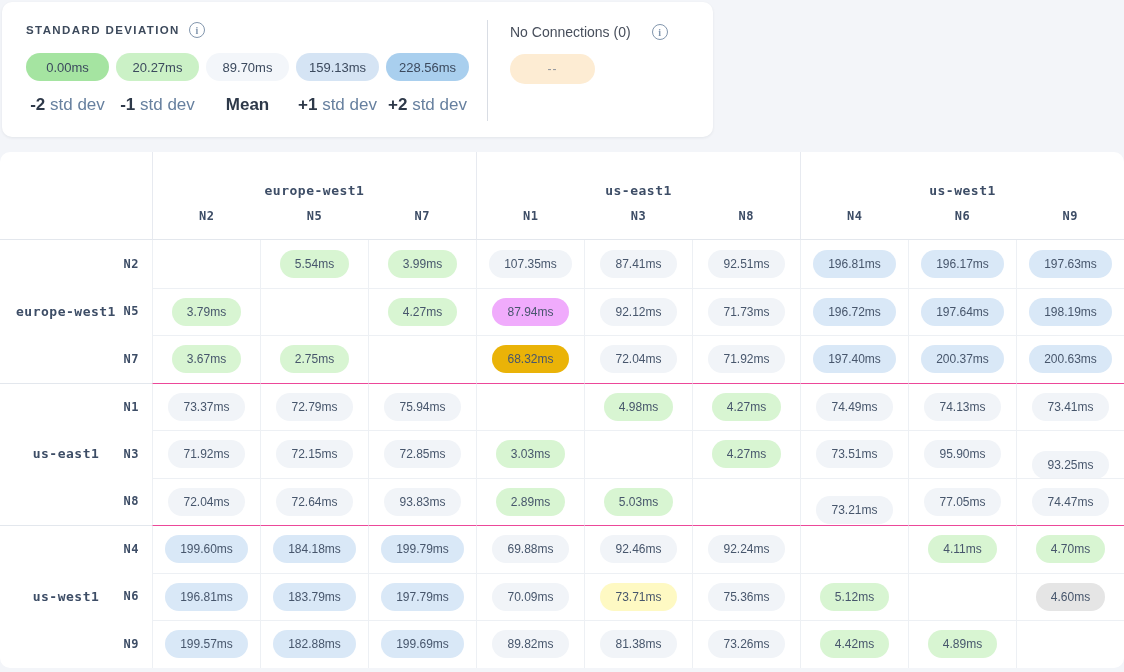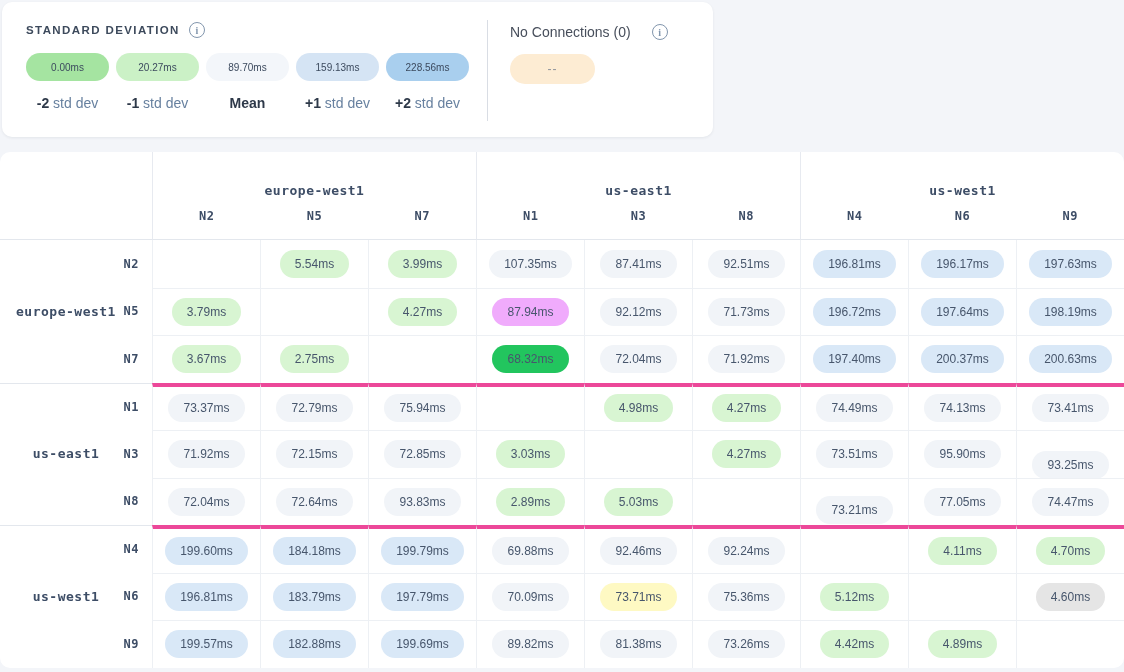--- a/index.html
+++ b/index.html
@@ -12,22 +12,22 @@
   .legend-inner { position:absolute; left:24px; top:20px; }
   .legend-title-row { display:flex; align-items:center; gap:9px; }
   .legend-title { font-size:11.5px; font-weight:bold; letter-spacing:1.4px;
     color:#3d4a5c; }
   .info-icon { width:16px; height:16px; border:1.4px solid #8296ad; border-radius:50%;
     color:#8296ad; font-size:10px; font-weight:bold; display:flex; align-items:center;
     justify-content:center; font-family:"Liberation Serif", serif; cursor:pointer; }
   .stops { display:flex; gap:7px; margin-top:15px; }
   .stop { width:83px; display:flex; flex-direction:column; align-items:center; }
   .stop-pill { width:100%; height:28px; border-radius:14px; display:flex;
-    align-items:center; justify-content:center; font-size:10px; color:#3c4a5e; }
-  .stop-label { margin-top:14px; font-size:14px; color:#67809f; white-space:pre; }
+    align-items:center; justify-content:center; font-size:13px; color:#3c4a5e; }
+  .stop-label { margin-top:14px; font-size:17px; color:#67809f; white-space:pre; }
   .stop-label b { color:#2e3949; font-weight:bold; }
   .legend-divider { position:absolute; left:485px; top:18px; width:1px; height:101px;
     background:#d9dde4; }
   .noconn { position:absolute; left:508px; top:22px; }
   .noconn-title-row { display:flex; align-items:center; gap:21px; }
   .noconn-title { font-size:14px; color:#474e5b; }
   .noconn-pill { margin-top:14px; width:85px; height:30px; border-radius:15px;
     display:flex; align-items:center; justify-content:center; font-size:12px;
     color:#8f949b; letter-spacing:1px; }
 
@@ -50,21 +50,21 @@
   .labelcell.group-start { border-top:1px solid #e3e7ed; }
   .region-label { position:absolute; left:0; width:132px; text-align:center;
     font-family:"DejaVu Sans Mono", monospace; font-weight:bold; font-size:13px;
     color:#3d4d66; letter-spacing:.5px; }
   .node-label { font-family:"DejaVu Sans Mono", monospace; font-weight:bold;
     font-size:12px; color:#3d4d66; letter-spacing:.5px; }
 
   .cell { border-left:1px solid #edf0f4; display:flex; align-items:center;
     justify-content:center; }
   .cell.rt { border-top:1px solid #edf0f4; }
-  .cell.gt { border-top:4px solid #ec4899; }
+  .cell.gt { border-top:1px solid #ec4899; }
   .cell-pill { min-width:62px; padding:7px 15px; border-radius:14px; font-size:12px;
     color:#47566c; text-align:center; cursor:pointer; }
 </style>
 </head>
 <body>
 
 <div class="legend-card">
   <div class="legend-inner">
     <div class="legend-title-row">
       <span class="legend-title">STANDARD DEVIATION</span>
@@ -190,21 +190,21 @@
       <div class="node-label">N7</div>
     </div>
     <div class="cell rt">
       <div class="cell-pill" style="background: rgb(216, 245, 210);">3.67ms</div>
     </div>
     <div class="cell rt">
       <div class="cell-pill" style="background: rgb(216, 245, 210);">2.75ms</div>
     </div>
     <div class="cell rt"></div>
     <div class="cell rt">
-      <div class="cell-pill" style="background: #22c55e;">68.32ms</div>
+      <div class="cell-pill" style="background: #eab308;">68.32ms</div>
     </div>
     <div class="cell rt">
       <div class="cell-pill" style="background: rgb(241, 244, 248);">72.04ms</div>
     </div>
     <div class="cell rt">
       <div class="cell-pill" style="background: rgb(241, 244, 248);">71.92ms</div>
     </div>
     <div class="cell rt">
       <div class="cell-pill" style="background: rgb(217, 232, 247);">197.40ms</div>
     </div>

